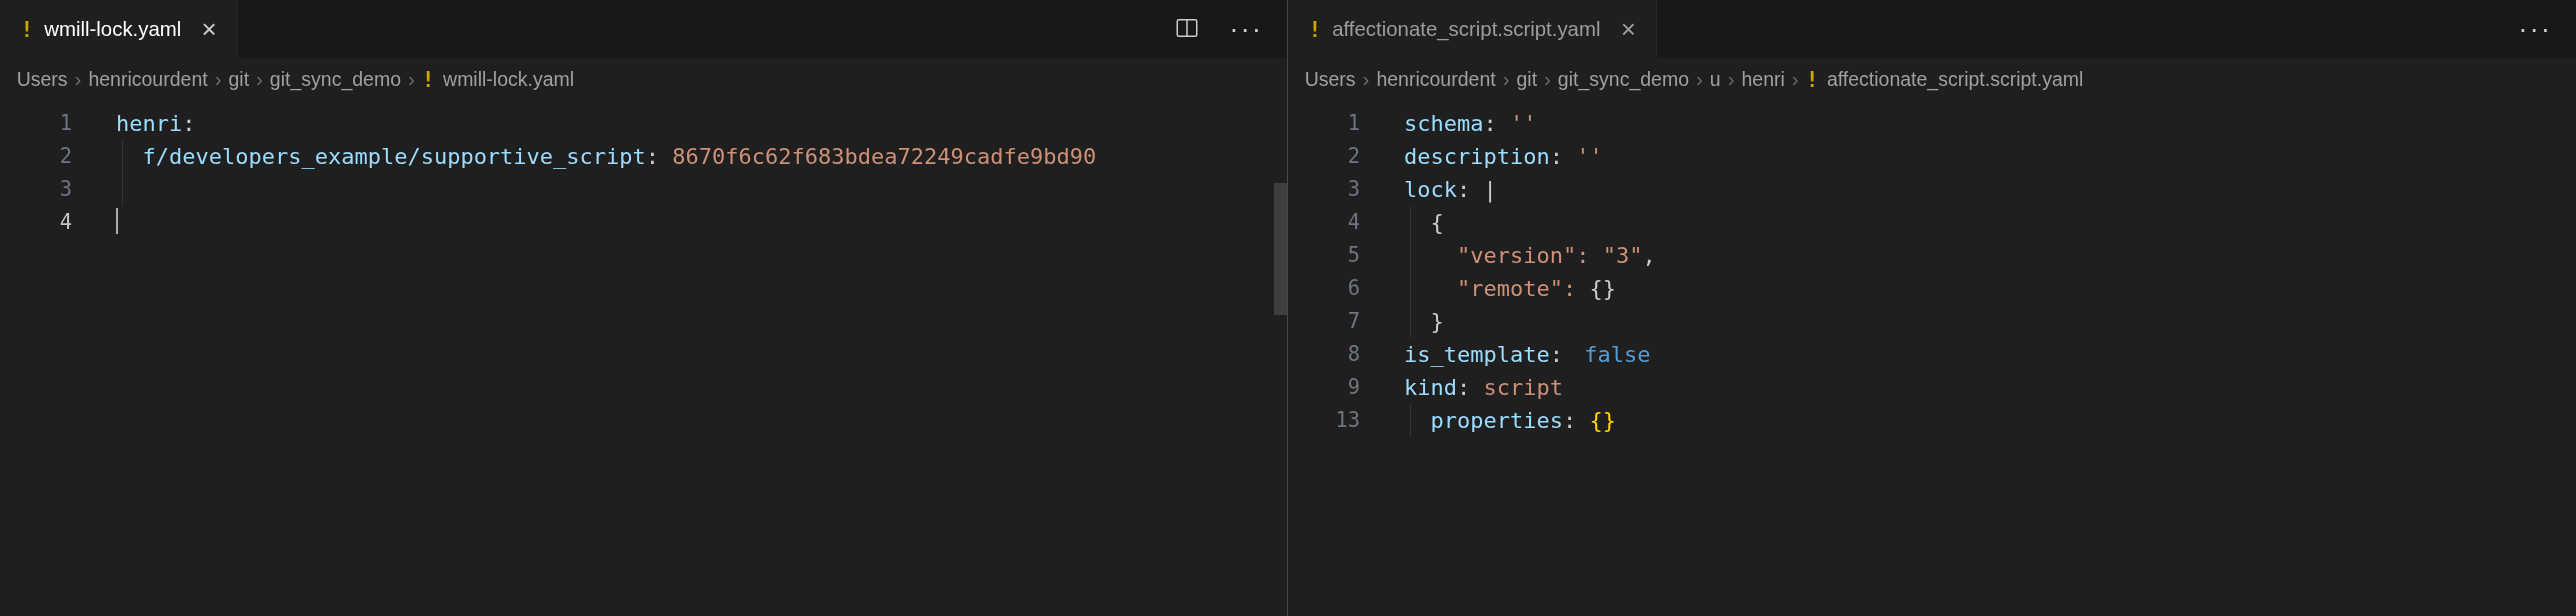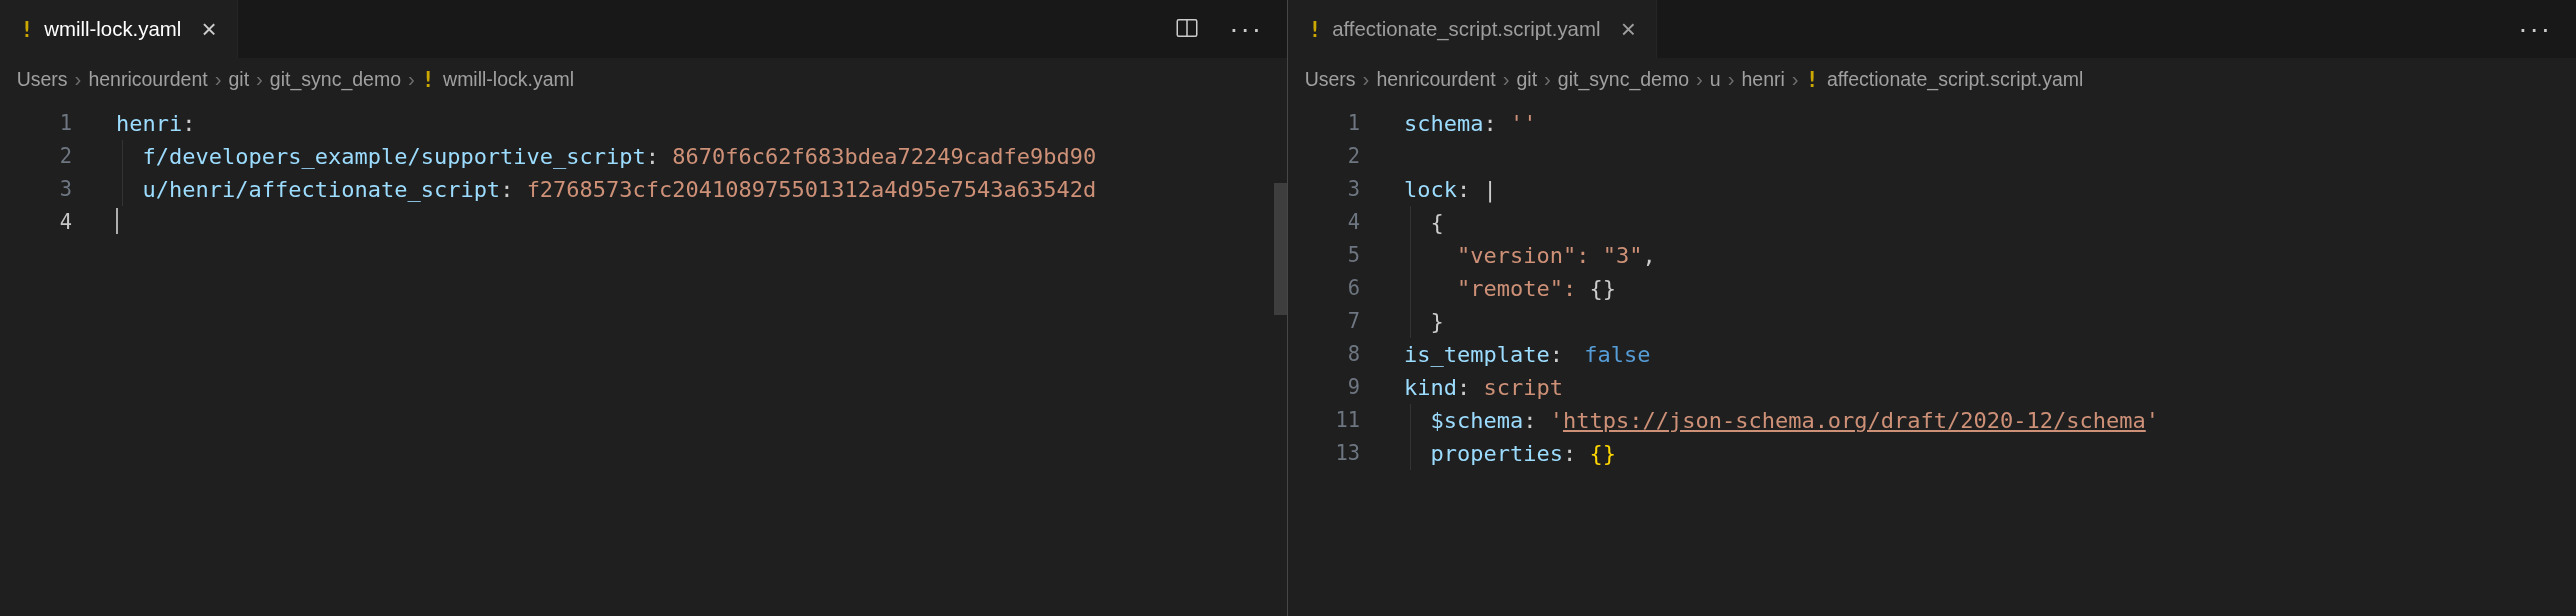--- a/index.html
+++ b/index.html
@@ -100,21 +100,20 @@
             <span class="code"><span class="tk-k">henri</span><span class="tk-d">:</span></span>
           </div>
           <div class="row">
             <span class="gut">2</span>
             <div class="guide"></div>
             <span class="code"><span class="tk-d">  </span><span class="tk-k">f/developers_example/supportive_script</span><span class="tk-d">: </span><span class="tk-s">8670f6c62f683bdea72249cadfe9bd90</span></span>
           </div>
           <div class="row">
             <span class="gut">3</span>
             <div class="guide"></div>
-            <span class="code"><span class="tk-d">  </span><span class="tk-k">u/henri/affectionate_script</span><span class="tk-d">: </span><span class="tk-s">f2768573cfc204108975501312a4d95e7543a63542d</span></span>
           </div>
           <div class="row active">
             <span class="gut">4</span>
             <span class="code"><span class="caret"></span></span>
           </div>
         </div>
       <div class="minimap">
           <div class="mrow"></div>
           <div class="mrow"></div>
           <div class="mrow"></div>
@@ -156,20 +155,21 @@
         </span>
       </div>
     <div class="editor">
       <div>
           <div class="row">
             <span class="gut">1</span>
             <span class="code"><span class="tk-k">schema</span><span class="tk-d">: </span><span class="tk-s">''</span></span>
           </div>
           <div class="row">
             <span class="gut">2</span>
+            <span class="code"><span class="tk-k">description</span><span class="tk-d">: </span><span class="tk-s">''</span></span>
           </div>
           <div class="row">
             <span class="gut">3</span>
             <span class="code"><span class="tk-k">lock</span><span class="tk-d">: </span><span class="tk-d">|</span></span>
           </div>
           <div class="row">
             <span class="gut">4</span>
             <div class="guide"></div>
             <span class="code"><span class="tk-d">  {</span></span>
           </div>
@@ -190,25 +190,20 @@
           </div>
           <div class="row">
             <span class="gut">8</span>
             <span class="code"><span class="tk-k">is_template</span><span class="tk-d">: </span><span class="tk-b">false</span></span>
           </div>
           <div class="row">
             <span class="gut">9</span>
             <span class="code"><span class="tk-k">kind</span><span class="tk-d">: </span><span class="tk-s">script</span></span>
           </div>
           <div class="row">
-            <span class="gut">11</span>
-            <div class="guide"></div>
-            <span class="code"><span class="tk-d">  </span><span class="tk-k">$schema</span><span class="tk-d">: </span><span class="tk-s">'</span><span class="tk-l">https://json-schema.org/draft/2020-12/schema</span><span class="tk-s">'</span></span>
-          </div>
-          <div class="row">
             <span class="gut">13</span>
             <div class="guide"></div>
             <span class="code"><span class="tk-d">  </span><span class="tk-k">properties</span><span class="tk-d">: </span><span class="tk-g">{}</span></span>
           </div>
         </div>
       <div class="minimap">
           <div class="mrow"></div>
           <div class="mrow"></div>
           <div class="mrow"></div>
           <div class="mrow"></div>

